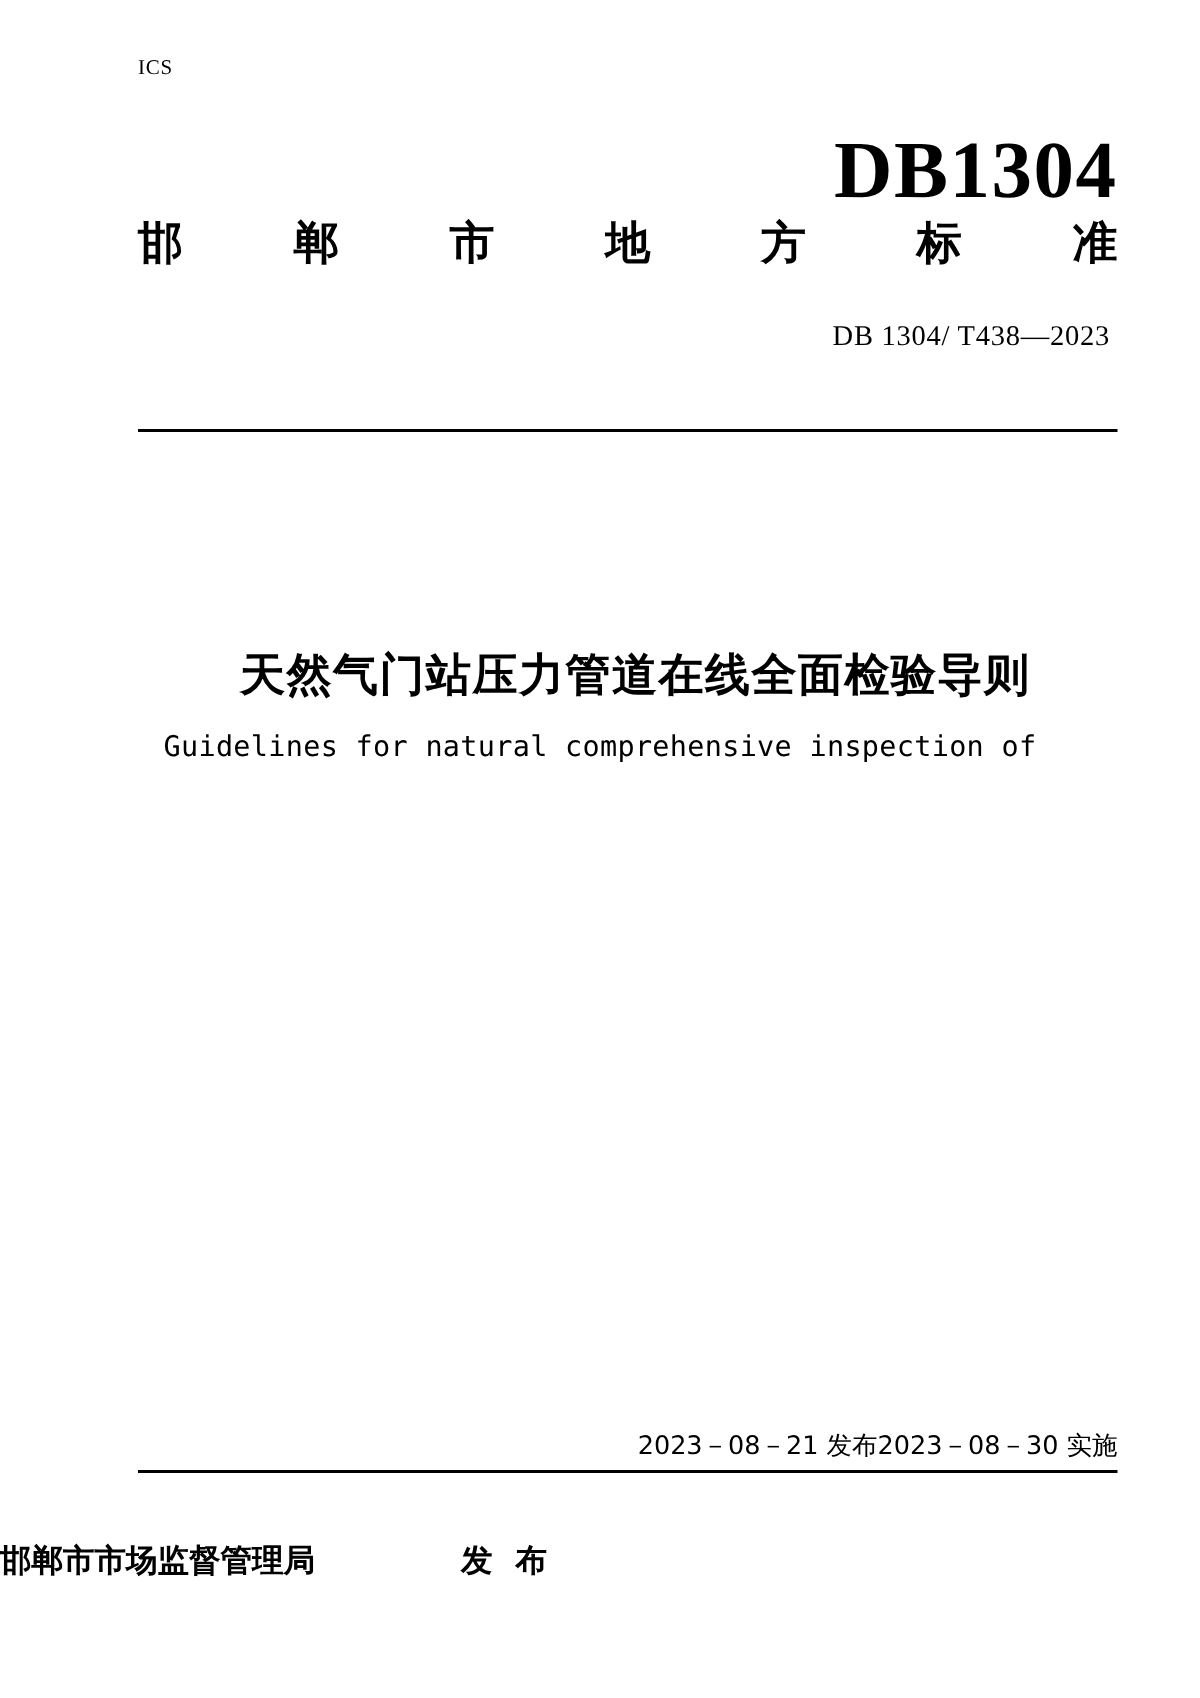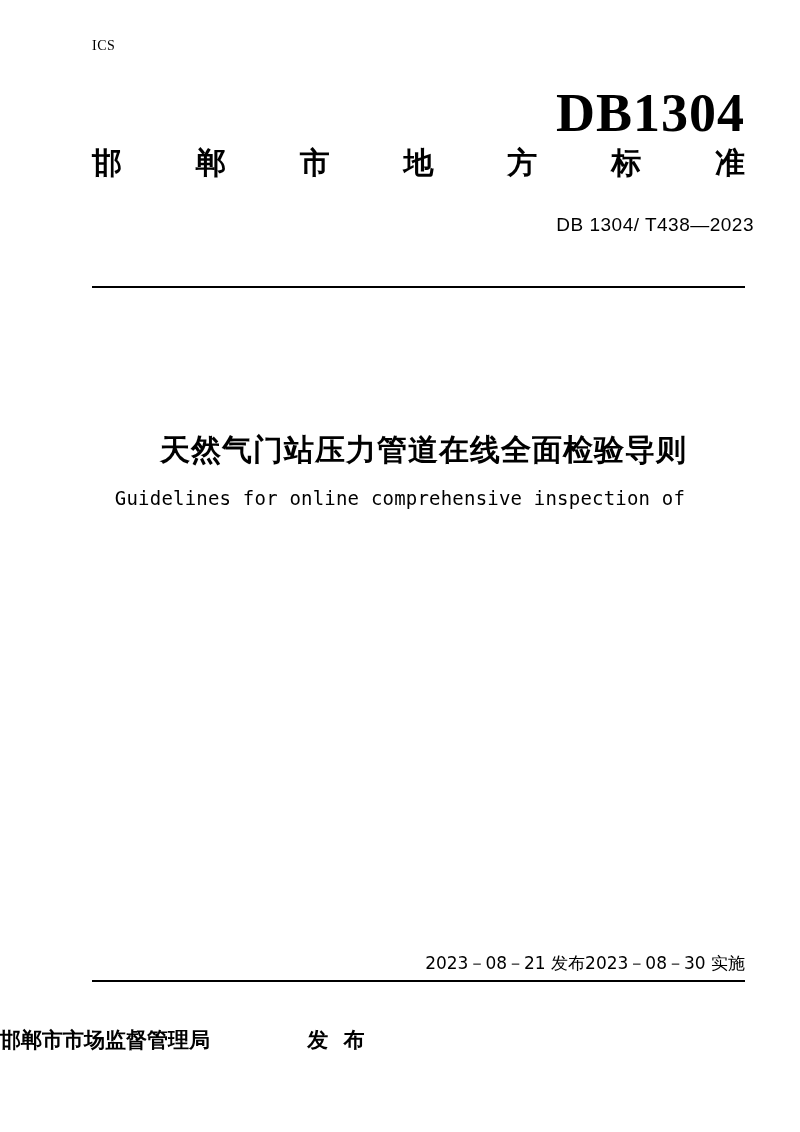--- a/index.html
+++ b/index.html
@@ -57,23 +57,23 @@
     font-family: "DejaVu Sans", sans-serif;
     font-weight: bold;
     font-size: 30px;
     line-height: 1;
   }
   .region-title span { display: inline-block; }
 
   
   .std-code {
     position: absolute;
-    right: 46px;
+    right: 60px;
     top: 214px;
-    font-family: Liberation Sans, sans-serif;
+    font-family: Liberation Serif, serif;
     font-size: 19px;
     letter-spacing: 0.5px;
   }
 
   
   .rule-top {
     position: absolute;
     left: 92px;
     right: 55px;
     top: 286px;
@@ -164,21 +164,21 @@
     <span>准</span>
   </div>
 
   <div class="std-code">DB 1304/ T438—2023</div>
 
   <div class="rule-top"></div>
 
   <div class="title-cn">天然气门站压力管道在线全面检验导则</div>
 
   <div class="title-en">
-    <span class="line">Guidelines for online comprehensive inspection of</span>
+    <span class="line">Guidelines for natural comprehensive inspection of</span>
   </div>
 
   <div class="dates">
     <span>2023－08－21 发布</span>
     <span>2023－08－30 实施</span>
   </div>
 
   <div class="rule-bottom"></div>
 
   <div class="publisher">

